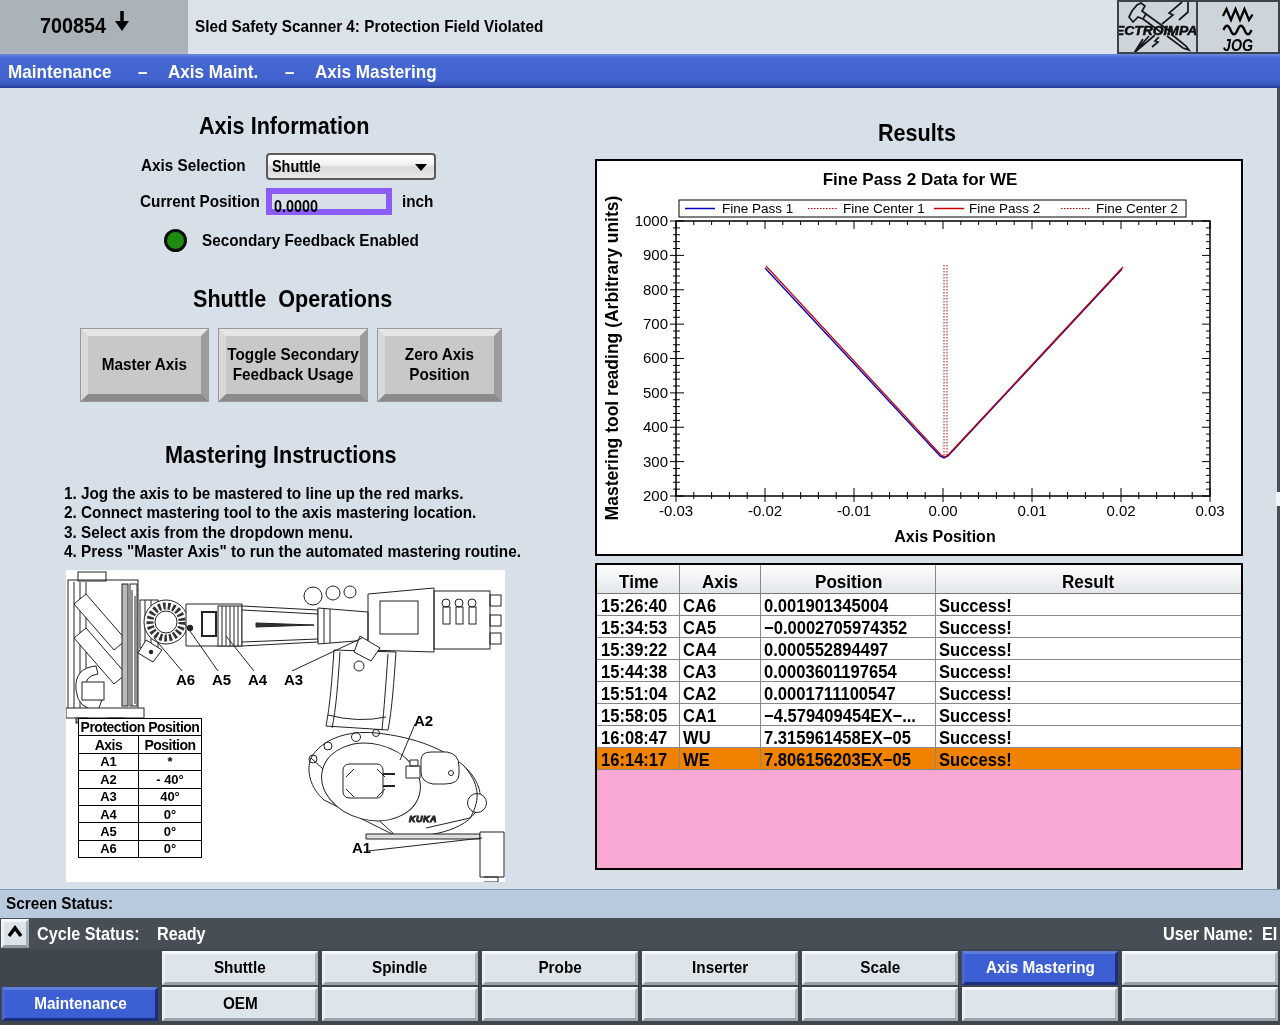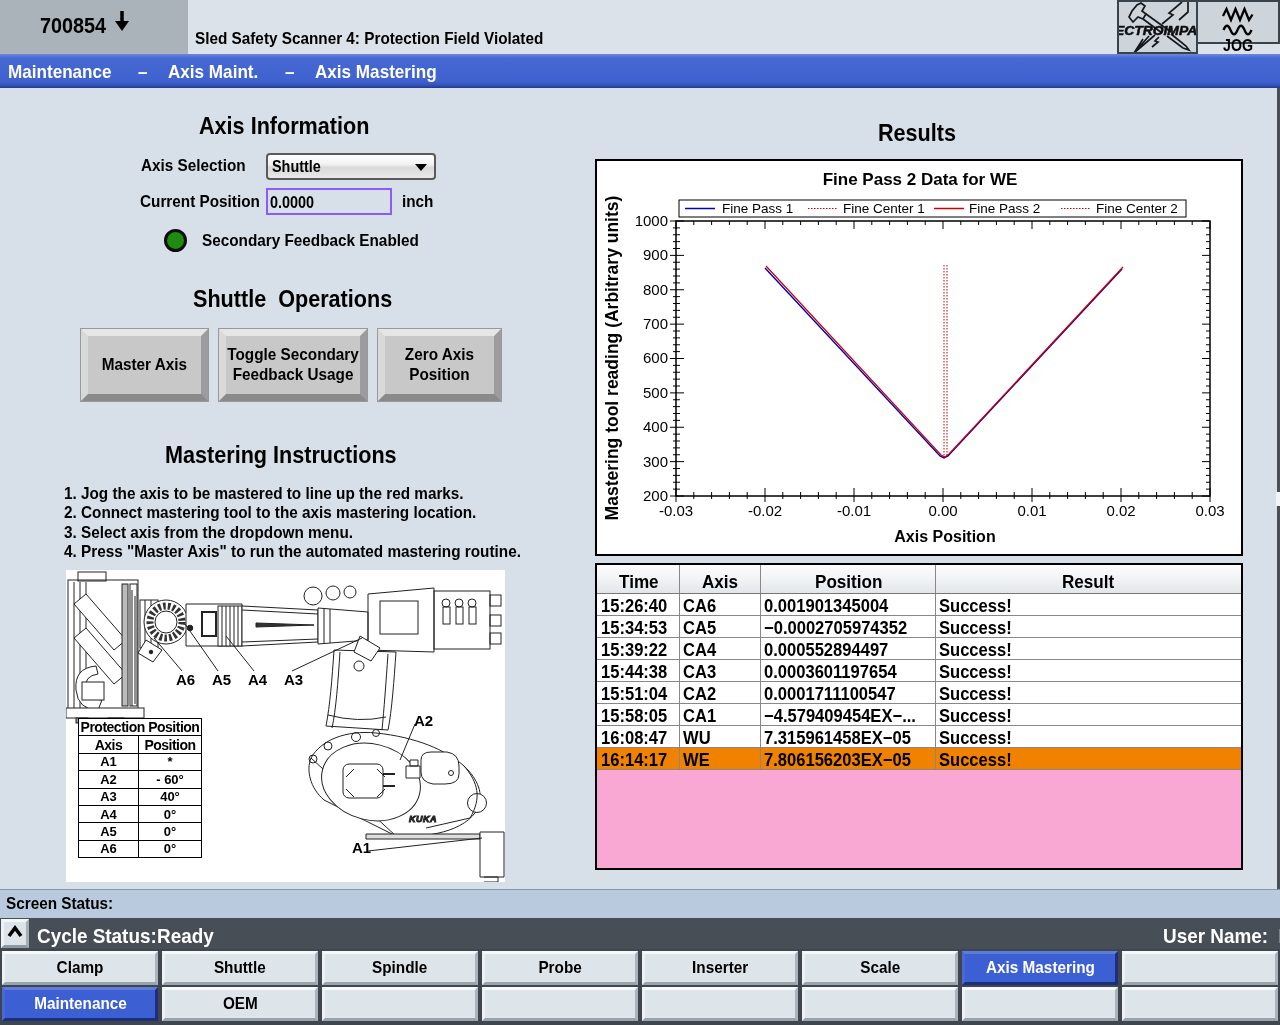--- a/index.html
+++ b/index.html
@@ -3,31 +3,31 @@
 <meta charset="utf-8">
 <style>
 * { margin:0; padding:0; box-sizing:border-box; }
 html,body { width:1280px; height:1025px; overflow:hidden; }
 body { font-family:"Liberation Sans", sans-serif; font-weight:bold; background:#d7dfe9; position:relative; }
 .abs { position:absolute; }
 .tx { display:inline-block; transform:scaleX(0.9); transform-origin:0 0; white-space:nowrap; }
 
 #topbar { left:0; top:0; width:1280px; height:54px; background:#dbe2ea; }
 #alarmnum { left:0; top:0; width:188px; height:54px; background:#aab2ba; }
-#alarmtext { left:195px; top:17px; font-size:17px; color:#000;margin-top:12px; }
+#alarmtext { left:195px; top:17px; font-size:17px; color:#000; }
 #logobox { left:1117px; top:0; width:81px; height:54px; background:#cdd4da; border:2px solid #39434b; }
-#jogbox { left:1198px; top:0; width:82px; height:44px; background:#cdd4da; border:2px solid #39434b; border-left:none; }
+#jogbox { left:1198px; top:0; width:82px; height:54px; background:#cdd4da; border:2px solid #39434b; border-left:none;font-style:italic; }
 
 #navbar { left:0; top:54px; width:1280px; height:34px; background:linear-gradient(#6d87dd 0%, #4568d2 12%, #3f62cf 80%, #3353b8 92%, #24368f 100%); color:#fff; font-size:19px; }
 
 .h1 { font-size:24px; color:#000; }
 .lbl { font-size:17px; color:#000; }
 #dropdown { left:266px; top:153px; width:170px; height:27px; background:linear-gradient(#ffffff 0%, #f2f2f2 40%, #d9d9d9 55%, #e9e9e9 100%); border:2px solid #5a5a5a; border-radius:4px; font-size:16px; }
 #dropdown .arr { position:absolute; right:7px; top:9px; width:0; height:0; border-left:6.5px solid transparent; border-right:6.5px solid transparent; border-top:7.5px solid #000; }
-#curpos { left:266px; top:188px; width:126px; height:27px; background:transparent; border:2px solid #8b5cf6; font-size:16px; }
+#curpos { left:266px; top:188px; width:126px; height:27px; background:transparent; border:6px solid #8b5cf6; font-size:16px; }
 #led { left:164px; top:229px; width:23px; height:23px; border-radius:50%; background:#1e8c10; border:3px solid #0d0d0d; }
 .opbtn { background:#c8c8c8; border-top:7px solid #e6e6e6; border-left:7px solid #d9d9d9; border-bottom:7px solid #8a8a8a; border-right:7px solid #9c9c9c; color:#000; font-size:17px; display:flex; align-items:center; justify-content:center; text-align:center; line-height:20px; outline:1px solid #999; }
 .opbtn .tx { transform-origin:50% 0; }
 .instr { font-size:17px; color:#000; line-height:19.3px; }
 
 #robotbox { left:66px; top:570px; width:439px; height:312px; background:#fff; }
 
 #mtable { left:78px; top:718px; width:124px; color:#000; background:#fff; }
 #mtable table { border-collapse:collapse; width:124px; }
 #mtable td { border:1px solid #000; text-align:center; font-size:13px; padding:0; height:17.4px; font-weight:bold; white-space:nowrap; }
@@ -40,21 +40,21 @@
 .trow .tx { transform:scaleX(0.92); }
 .c1 { left:4px; } .c2 { left:86px; } .c3 { left:167px; } .c4 { left:342px; }
 .vline { position:absolute; top:0; width:1px; height:100%; background:#888; }
 #thead { position:absolute; left:0; top:0; width:644px; height:29px; background:linear-gradient(#fdfdfd,#eef1f3 60%,#e2e6ea); border-bottom:1px solid #777; font-size:19px; }
 #thead span { position:absolute; top:3px; }
 
 #rstrip { left:1277px; top:88px; width:3px; height:805px; background:#4a5056; }
 #rthumb { left:1276px; top:492px; width:4px; height:14px; background:#f2f5f7; }
 
 #screenstatus { left:0; top:889px; width:1280px; height:29px; background:#b9cadf; border-top:1px solid #8296ac; font-size:17px; color:#000; }
-#cyclebar { left:0; top:918px; width:1280px; height:31px; background:#474e56; color:#fff; font-size:21px; }
+#cyclebar { left:0; top:918px; width:1280px; height:31px; background:#474e56; color:#fff; font-size:18px; }
 #upbtn { left:1px; top:919px; width:28px; height:29px; background:#dce3e9; border-top:3px solid #f5f8fa; border-left:3px solid #eef2f6; border-bottom:3px solid #8d98a2; border-right:3px solid #a5aeb7; }
 #softkeys { left:0; top:949px; width:1280px; height:76px; background:#3f464d; }
 .sk { position:absolute; width:156px; height:34px; background:#dde4ea; border-top:3px solid #f7fafc; border-left:3px solid #edf1f5; border-bottom:3px solid #9aa4ad; border-right:3px solid #aab3bc; color:#000; font-size:17px; display:flex; align-items:center; justify-content:center; }
 .sk .tx { transform-origin:50% 0; }
 .sk.sel { background:#3c5fd3; border:3px solid #1b2f7d; border-top-color:#5d7cdc; border-left-color:#4a69d6; color:#fff; }
 </style>
 </head>
 <body>
 <div class="abs" id="topbar"></div>
 <div class="abs" id="alarmnum">
@@ -225,21 +225,21 @@
 <tr>
           <td class="hdr" style="width:60px">Axis</td>
           <td class="hdr">Position</td>
         </tr>
 <tr>
           <td>A1</td>
           <td>*</td>
         </tr>
 <tr>
           <td>A2</td>
-          <td>- 60°</td>
+          <td>- 40°</td>
         </tr>
 <tr>
           <td>A3</td>
           <td>40°</td>
         </tr>
 <tr>
           <td>A4</td>
           <td>0°</td>
         </tr>
 <tr>
@@ -611,23 +611,20 @@
   </div>
 <div class="abs" id="cyclebar">
   <span class="tx" style="position:absolute;left:37px;top:6px">Cycle Status:</span>
   <span class="tx" style="position:absolute;left:157px;top:6px">Ready</span>
   <span class="tx" style="position:absolute;left:1163px;top:6px">User Name:&nbsp; EI</span>
 </div>
 <div class="abs" id="upbtn"><svg width="22" height="22">
       <path d="M5 14 L11 6 L17 14" stroke="#000" stroke-width="3.5" fill="none"></path>
     </svg></div>
 <div class="abs" id="softkeys">
-    <div class="sk" style="left: 2px; top: 2px;">
-      <span class="tx">Clamp</span>
-    </div>
     <div class="sk" style="left: 162px; top: 2px;">
       <span class="tx">Shuttle</span>
     </div>
     <div class="sk" style="left: 322px; top: 2px;">
       <span class="tx">Spindle</span>
     </div>
     <div class="sk" style="left: 642px; top: 2px;">
       <span class="tx">Inserter</span>
     </div>
     <div class="sk" style="left: 482px; top: 2px;">

